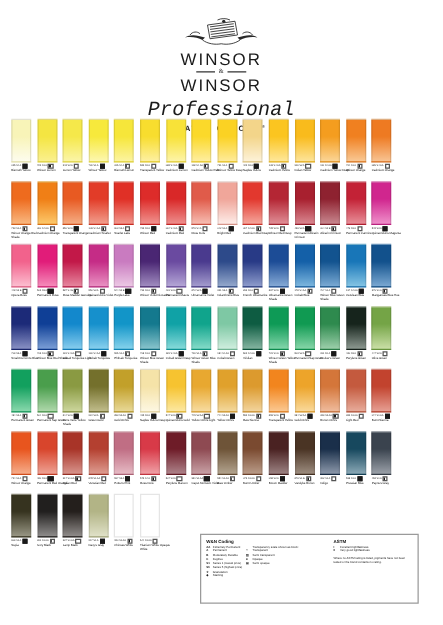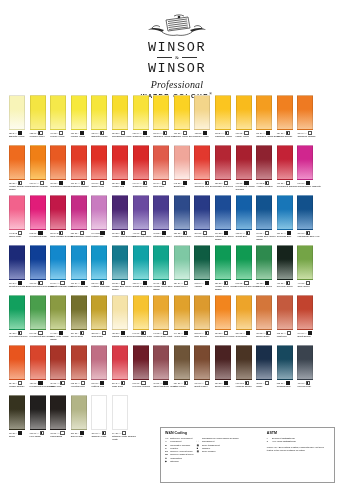--- a/index.html
+++ b/index.html
@@ -12,30 +12,30 @@
   }
   .page{width:354px;height:500px;position:relative;box-sizing:border-box;}
 
   
   .logo-block{
     position:absolute;top:14px;left:0;width:354px;
     display:flex;flex-direction:column;align-items:center;
   }
   .crest{width:66px;height:26px;display:block;}
   .brand-line{
-    font-family:Liberation Mono, monospace;
+    font-family:Liberation Sans, sans-serif;
     font-size:13.5px;letter-spacing:1.6px;color:#1a1a1a;
     line-height:13px;margin-top:1px;
   }
   .amp-row{display:flex;align-items:center;gap:3px;margin:1px 0;}
   .amp-rule{width:15px;height:1px;background:#333;}
   .amp{font-family:"Liberation Serif", serif;font-size:5px;color:#222;}
   .brand-sub{
-    font-family:Liberation Serif, serif;font-style:italic;
-    font-size:10px;color:#1a1a1a;margin-top:4px;letter-spacing:.2px;
+    font-family:Liberation Mono, monospace;font-style:italic;
+    font-size:16px;color:#1a1a1a;margin-top:4px;letter-spacing:.2px;
   }
   .brand-sub2{
     font-size:6.2px;font-weight:bold;letter-spacing:1.5px;
     color:#1a1a1a;margin-top:2px;
   }
   .tm{font-size:3.5px;vertical-align:super;}
 
   
   .grid{position:absolute;left:9px;top:95px;width:338px;}
   .row{position:relative;height:50px;width:338px;}

